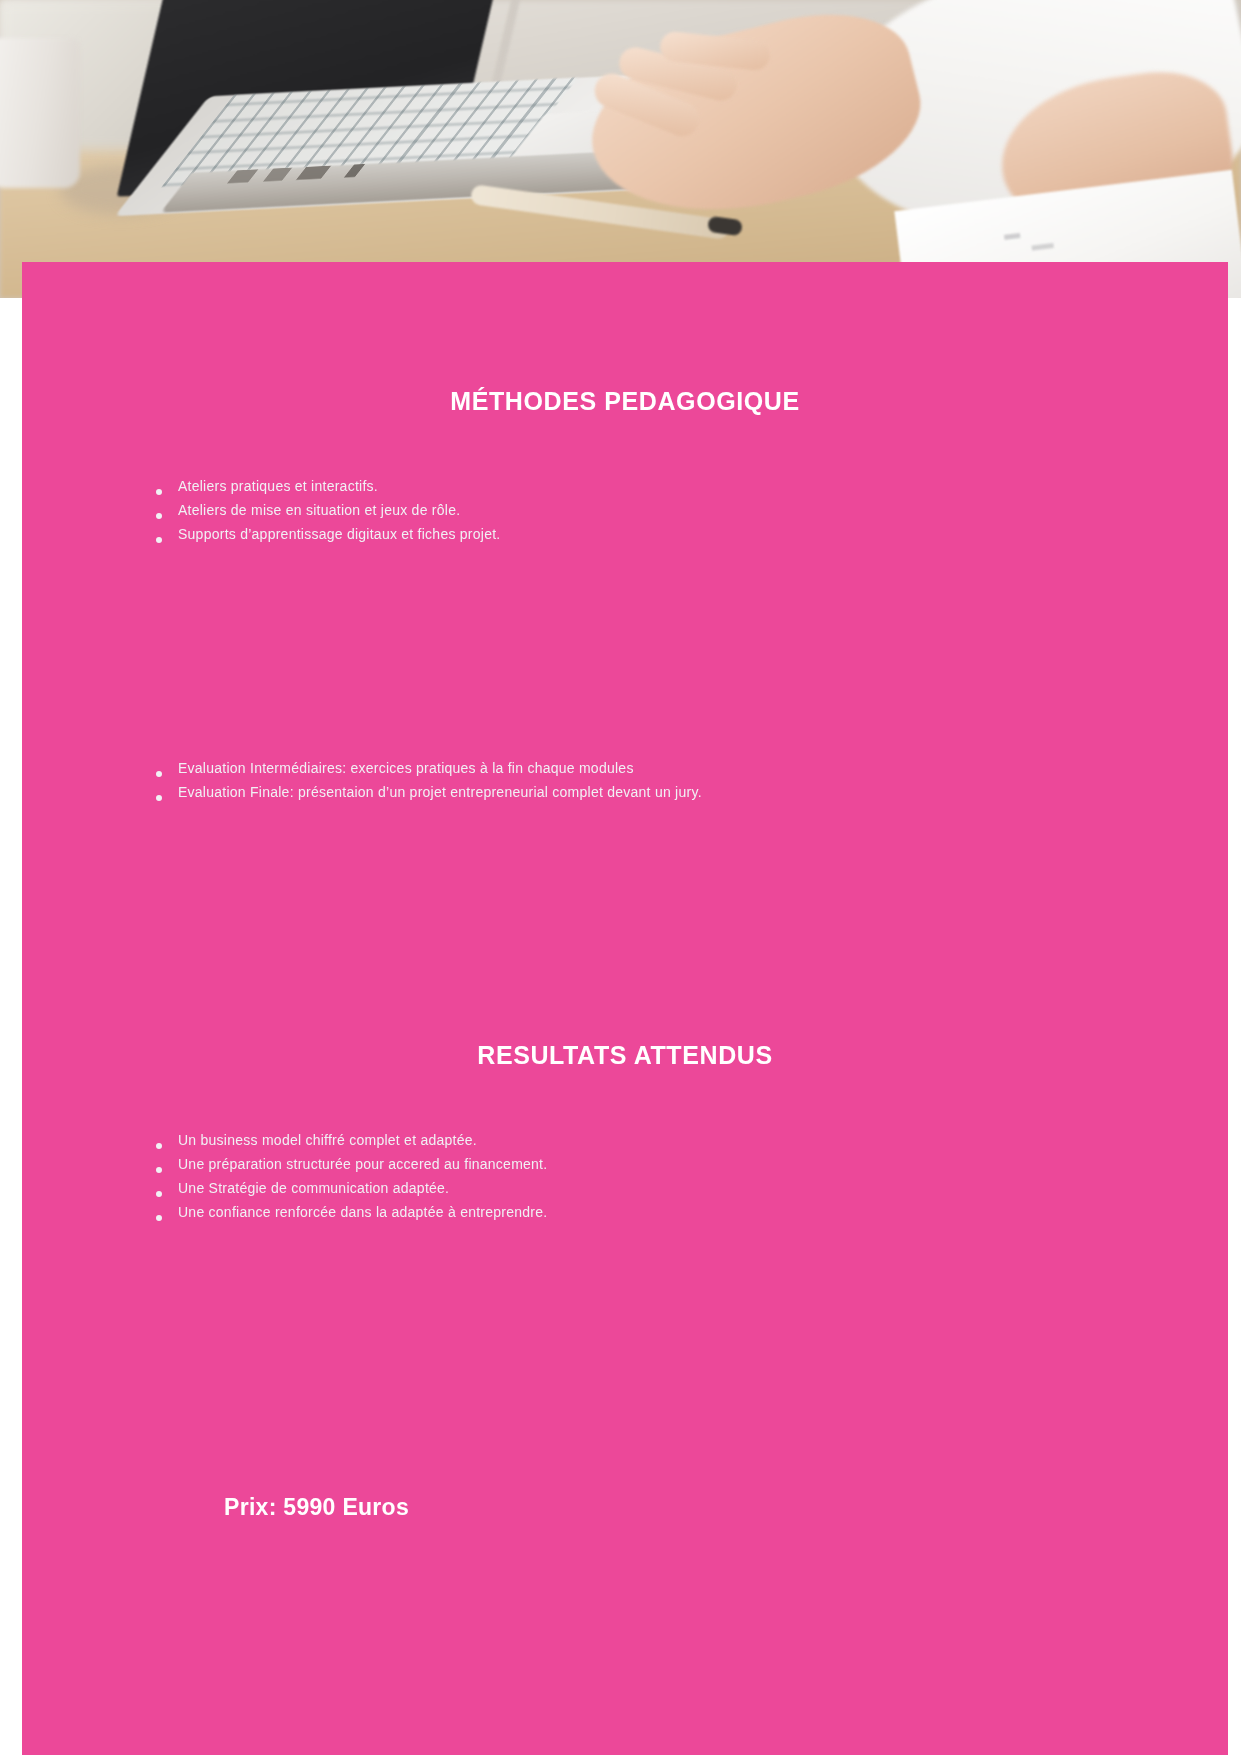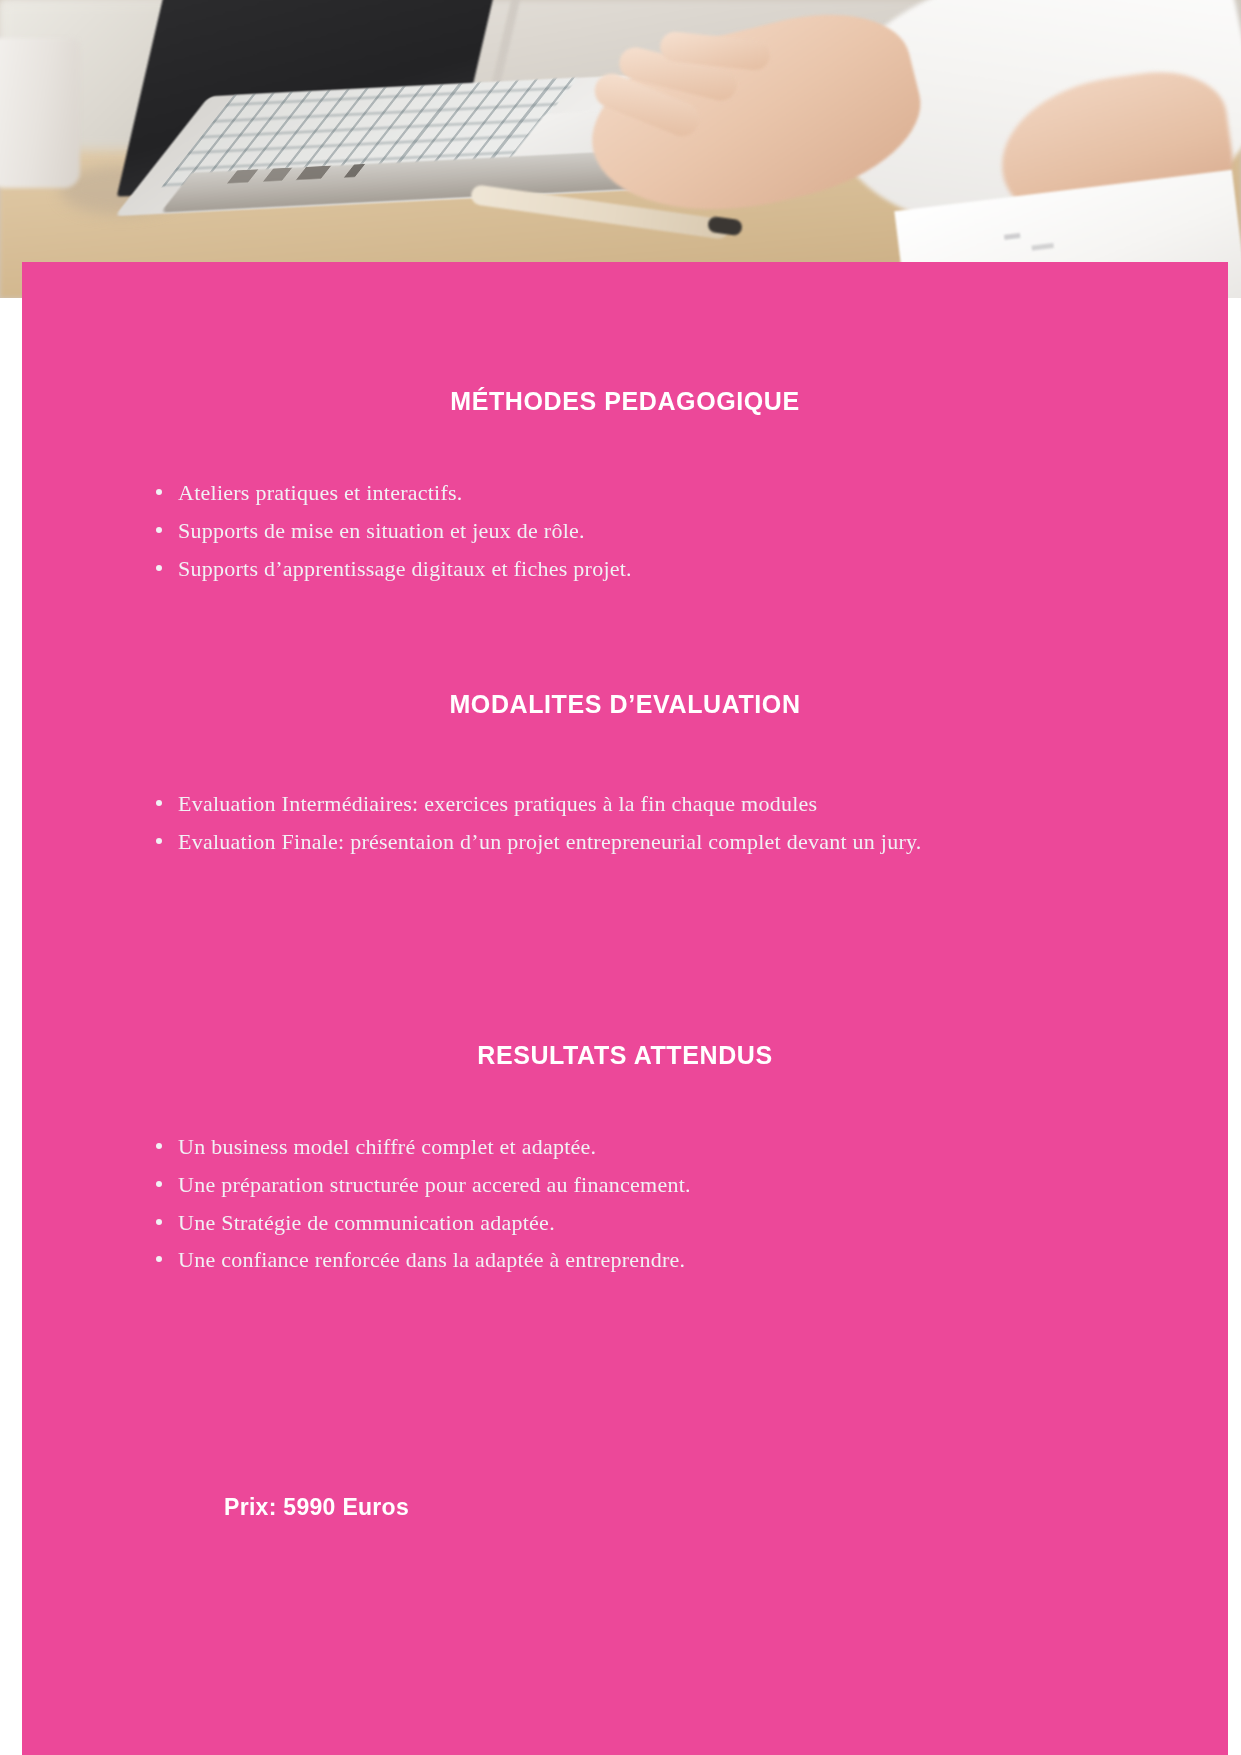--- a/index.html
+++ b/index.html
@@ -234,26 +234,25 @@
   }
 
   .bullets {
     list-style: none;
     margin: 0;
     padding: 0;
   }
   .bullets li {
     position: relative;
     color: #f1f1f5;
-    font-size: 22px;
+    font-size: 14px;
     line-height: 1.72;
     padding-left: 28px;
     letter-spacing: .25px;
     font-weight: 350;
-    font-family: Liberation Serif, serif;
   }
   .bullets li::before {
     content: "";
     position: absolute;
     left: 6px;
     top: 15px;
     width: 6px;
     height: 6px;
     border-radius: 50%;
     background: #f1f1f5;
@@ -305,27 +304,26 @@
   <div class="paper"></div>
   <div class="paper-lines"></div>
 </div>
 
 <div class="panel">
 
   <section class="section" id="sec-methodes">
     <h2 class="section-title">MÉTHODES PEDAGOGIQUE</h2>
     <ul class="bullets">
       <li>Ateliers pratiques et interactifs.</li>
-      <li>Supports de mise en situation et jeux de rôle.</li>
+      <li>Ateliers de mise en situation et jeux de rôle.</li>
       <li>Supports d’apprentissage digitaux et fiches projet.</li>
     </ul>
   </section>
 
   <section class="section" id="sec-modalites">
-    <h2 class="section-title">MODALITES D’EVALUATION</h2>
     <ul class="bullets">
       <li>Evaluation Intermédiaires: exercices pratiques à la fin chaque modules</li>
       <li>Evaluation Finale: présentaion d’un projet entrepreneurial complet devant un jury.</li>
     </ul>
   </section>
 
   <section class="section" id="sec-resultats">
     <h2 class="section-title">RESULTATS ATTENDUS</h2>
     <ul class="bullets">
       <li>Un business model chiffré complet et adaptée.</li>

